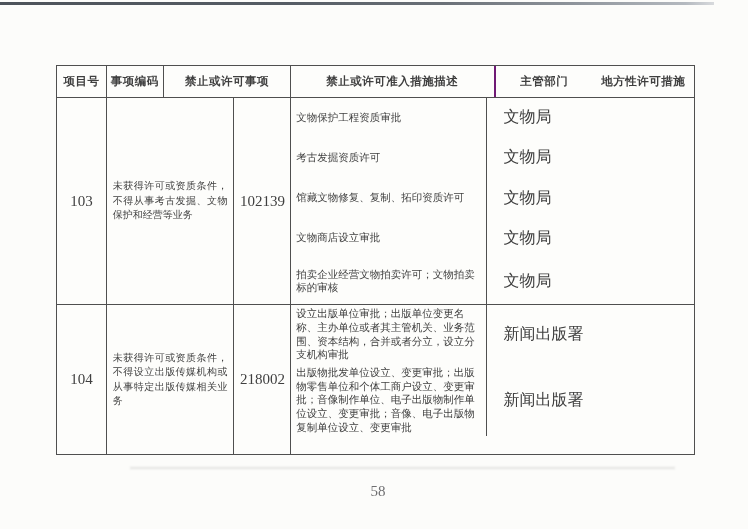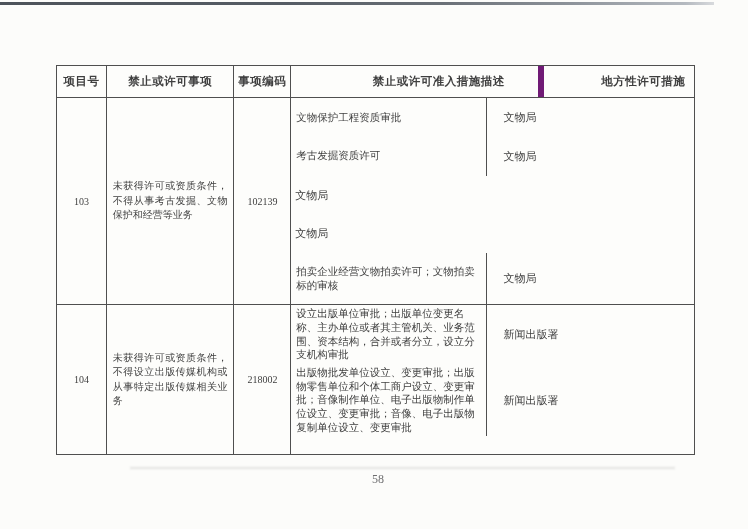--- a/index.html
+++ b/index.html
@@ -63,21 +63,21 @@
     font-size: 11.5px;
     letter-spacing: 0.5px;
     white-space: nowrap;
   }
   .hdr .c45 { border-right: none; position: relative; }
 
   .vcenter {
     display: flex;
     align-items: center;
     justify-content: center;
-    font-size: 10px;
+    font-size: 15px;
     text-align: center;
   }
   .matter-cell {
     display: flex;
     align-items: center;
     padding: 0 6px;
     font-size: 10px;
     line-height: 1.45;
     text-align: justify;
   }
@@ -91,80 +91,83 @@
     align-items: center;
     padding: 2px 5px;
     font-size: 10.5px;
     line-height: 1.3;
   }
   .m-dept {
     width: 97px;
     display: flex;
     align-items: center;
     padding: 2px 4px;
-    font-size: 11px;
+    font-size: 16px;
   }
   
-  .hdr-measures { width: 205px; border-right: 6px solid #701a75; height: 100%;
+  .hdr-measures { width: 205px; border-right: 2px solid #701a75; height: 100%;
     display:flex; align-items:center; justify-content:center; }
   .hdr-dept { width: 97px; height: 100%;
     display:flex; align-items:center; justify-content:center; }
 
   .rb1 { flex: 0 0 57px; }
   .rb2 { flex: 0 0 60px; }
   .rb3 { flex: 0 0 33px; }
 
   .page-number {
     position: absolute;
-    left: 363px; top: 472px;
+    left: 363px; top: 483px;
     width: 30px;
     text-align: center;
-    font-size: 12px;
+    font-size: 15px;
     color: #6e6e70;
   }
 </style>
 </head>
 <body>
 
 <div class="page">
 
   <div class="scan-strip"></div>
   <div class="scan-smudge"></div>
 
   <div class="doc-table">
 
     <div class="t-row hdr">
       <div class="cell c1">项目号</div>
+      <div class="cell c3">事项编码</div>
       <div class="cell c2">禁止或许可事项</div>
-      <div class="cell c3">事项编码</div>
       <div class="cell c45">
         <div style="display:flex; height:100%;">
           <div class="hdr-measures">禁止或许可准入措施描述</div>
+          <div class="hdr-dept">主管部门</div>
         </div>
       </div>
       <div class="cell c6">地方性许可措施</div>
     </div>
 
     <div class="t-row row-a">
       <div class="cell c1 vcenter">103</div>
       <div class="cell c2 matter-cell">未获得许可或资质条件，不得从事考古发掘、文物保护和经营等业务</div>
       <div class="cell c3 vcenter">102139</div>
       <div class="cell c45 measures">
         <div class="m-row">
           <div class="m-desc">文物保护工程资质审批</div>
           <div class="m-dept">文物局</div>
         </div>
         <div class="m-row">
           <div class="m-desc">考古发掘资质许可</div>
           <div class="m-dept">文物局</div>
         </div>
         <div class="m-row">
+          <div class="m-desc">馆藏文物修复、复制、拓印资质许可</div>
           <div class="m-dept">文物局</div>
         </div>
         <div class="m-row">
+          <div class="m-desc">文物商店设立审批</div>
           <div class="m-dept">文物局</div>
         </div>
         <div class="m-row">
           <div class="m-desc">拍卖企业经营文物拍卖许可；文物拍卖标的审核</div>
           <div class="m-dept">文物局</div>
         </div>
       </div>
       <div class="cell c6"></div>
     </div>
 

